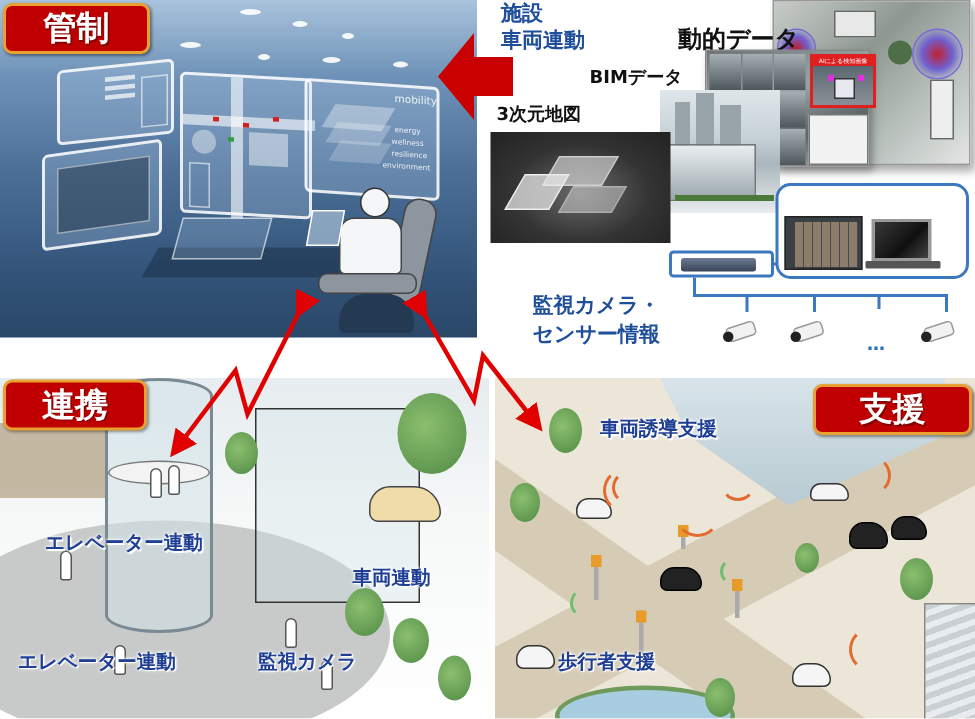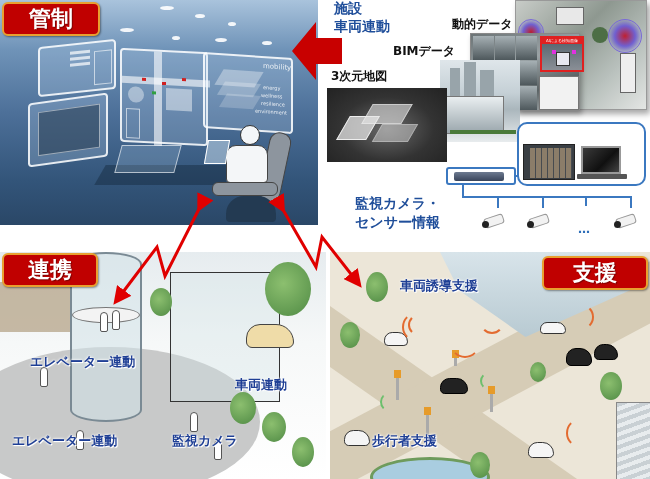--- a/index.html
+++ b/index.html
@@ -51,21 +51,21 @@
   #badge-support { left: 542px; top: 256px; width: 106px; height: 34px; font-size: 22px; }
 
   
   #big-arrow { position: absolute; left: 292px; top: 22px; width: 50px; height: 58px; }
 
   
   .blue-title { position: absolute; color: #1f4e9a; font-weight: bold; font-family: "DejaVu Sans", sans-serif; }
   #title-facility-1 { left: 334px; top: 0px; font-size: 14px; }
   #title-facility-2 { left: 334px; top: 18px; font-size: 14px; }
   .black-label { position: absolute; color: #111; font-weight: bold; font-family: "DejaVu Sans", sans-serif; }
-  #label-dynamic { left: 452px; top: 16px; font-size: 12px; }
+  #label-dynamic { left: 452px; top: 16px; font-size: 16px; }
   #label-bim { left: 393px; top: 43px; font-size: 12px; }
   #label-3dmap { left: 331px; top: 68px; font-size: 12px; }
 
   #img-dynamic {
     position: absolute; left: 515px; top: 0px; width: 132px; height: 110px;
     background: linear-gradient(135deg, #c8ccc8, #8e9890 40%, #b8c0bc 70%, #e4e6e4);
     border: 1px solid #999; box-shadow: 3px 4px 6px rgba(0,0,0,.35);
   }
   .dyn-circle { position: absolute; border-radius: 50%; border: 1px solid #7a6ad8; background: radial-gradient(circle, #c02030 0%, #7060d0 45%, rgba(120,110,220,.2) 70%); }
   #img-cameras {

